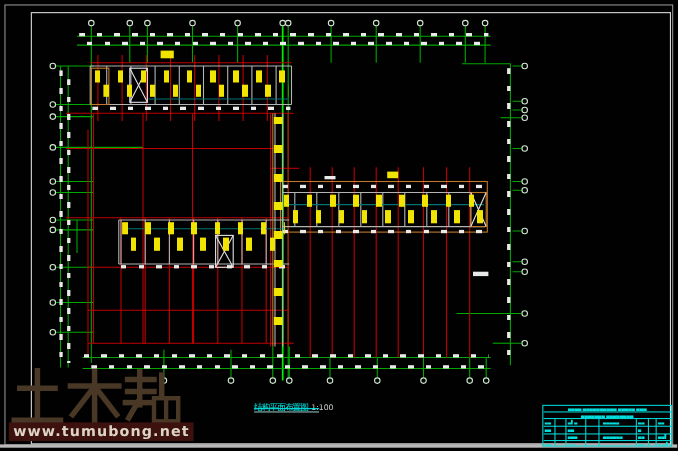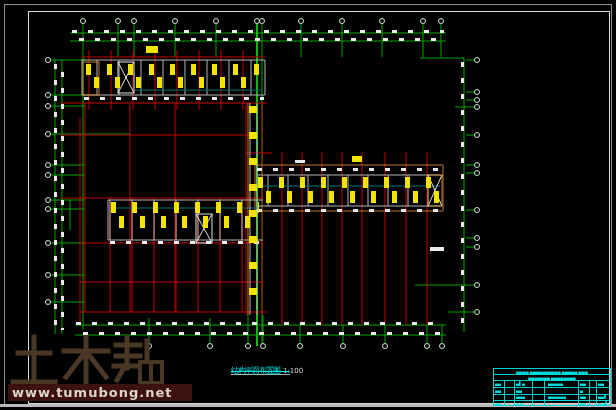--- a/index.html
+++ b/index.html
@@ -17,21 +17,21 @@
   .ycol{position:absolute;background:repeating-linear-gradient(180deg,#f0e400 0 7px,transparent 7px 26px);}
   .spot{position:absolute;background:#f0e400;}
   .wspot{position:absolute;background:#e9e9e9;}
   
   .dwg-title{position:absolute;left:231px;top:358px;width:120px;color:#00e6e6;}
   .dwg-title .t-cn{font-size:8px;letter-spacing:-1px;}
   .dwg-title .t-scale{color:#cfd4d4;font-size:7px;margin-left:3px;}
   .dwg-title .u1{position:absolute;left:0;top:13px;width:59px;height:1px;background:#00e6e6;}
   .dwg-title .u2{position:absolute;left:0;top:16px;width:59px;height:1px;background:#8fb9b9;}
   
-  .urlstrip{position:absolute;left:8px;top:384px;width:184px;height:17px;background:#3d120e;
+  .urlstrip{position:absolute;left:8px;top:384px;width:168px;height:17px;background:#3d120e;
             color:#ddd5c8;font-weight:bold;font-size:13px;line-height:17px;letter-spacing:1px;padding-left:4px;box-sizing:border-box;}
   
   .tblock{position:absolute;left:493px;top:368px;width:116px;height:36px;border:1px solid #00d2d2;
           color:#00e0e0;font-size:4px;line-height:5px;overflow:hidden;}
   .tblock .hd{height:5px;border-bottom:1px solid #00d2d2;white-space:nowrap;overflow:hidden;text-align:center;}
   .tblock .grid{position:relative;height:26px;}
   .tblock .vl{position:absolute;top:0;bottom:0;width:1px;background:#00d2d2;}
   .tblock .hl{position:absolute;left:0;right:0;height:1px;background:#00d2d2;}
   .tblock .cell{position:absolute;white-space:nowrap;overflow:hidden;}
 </style>

